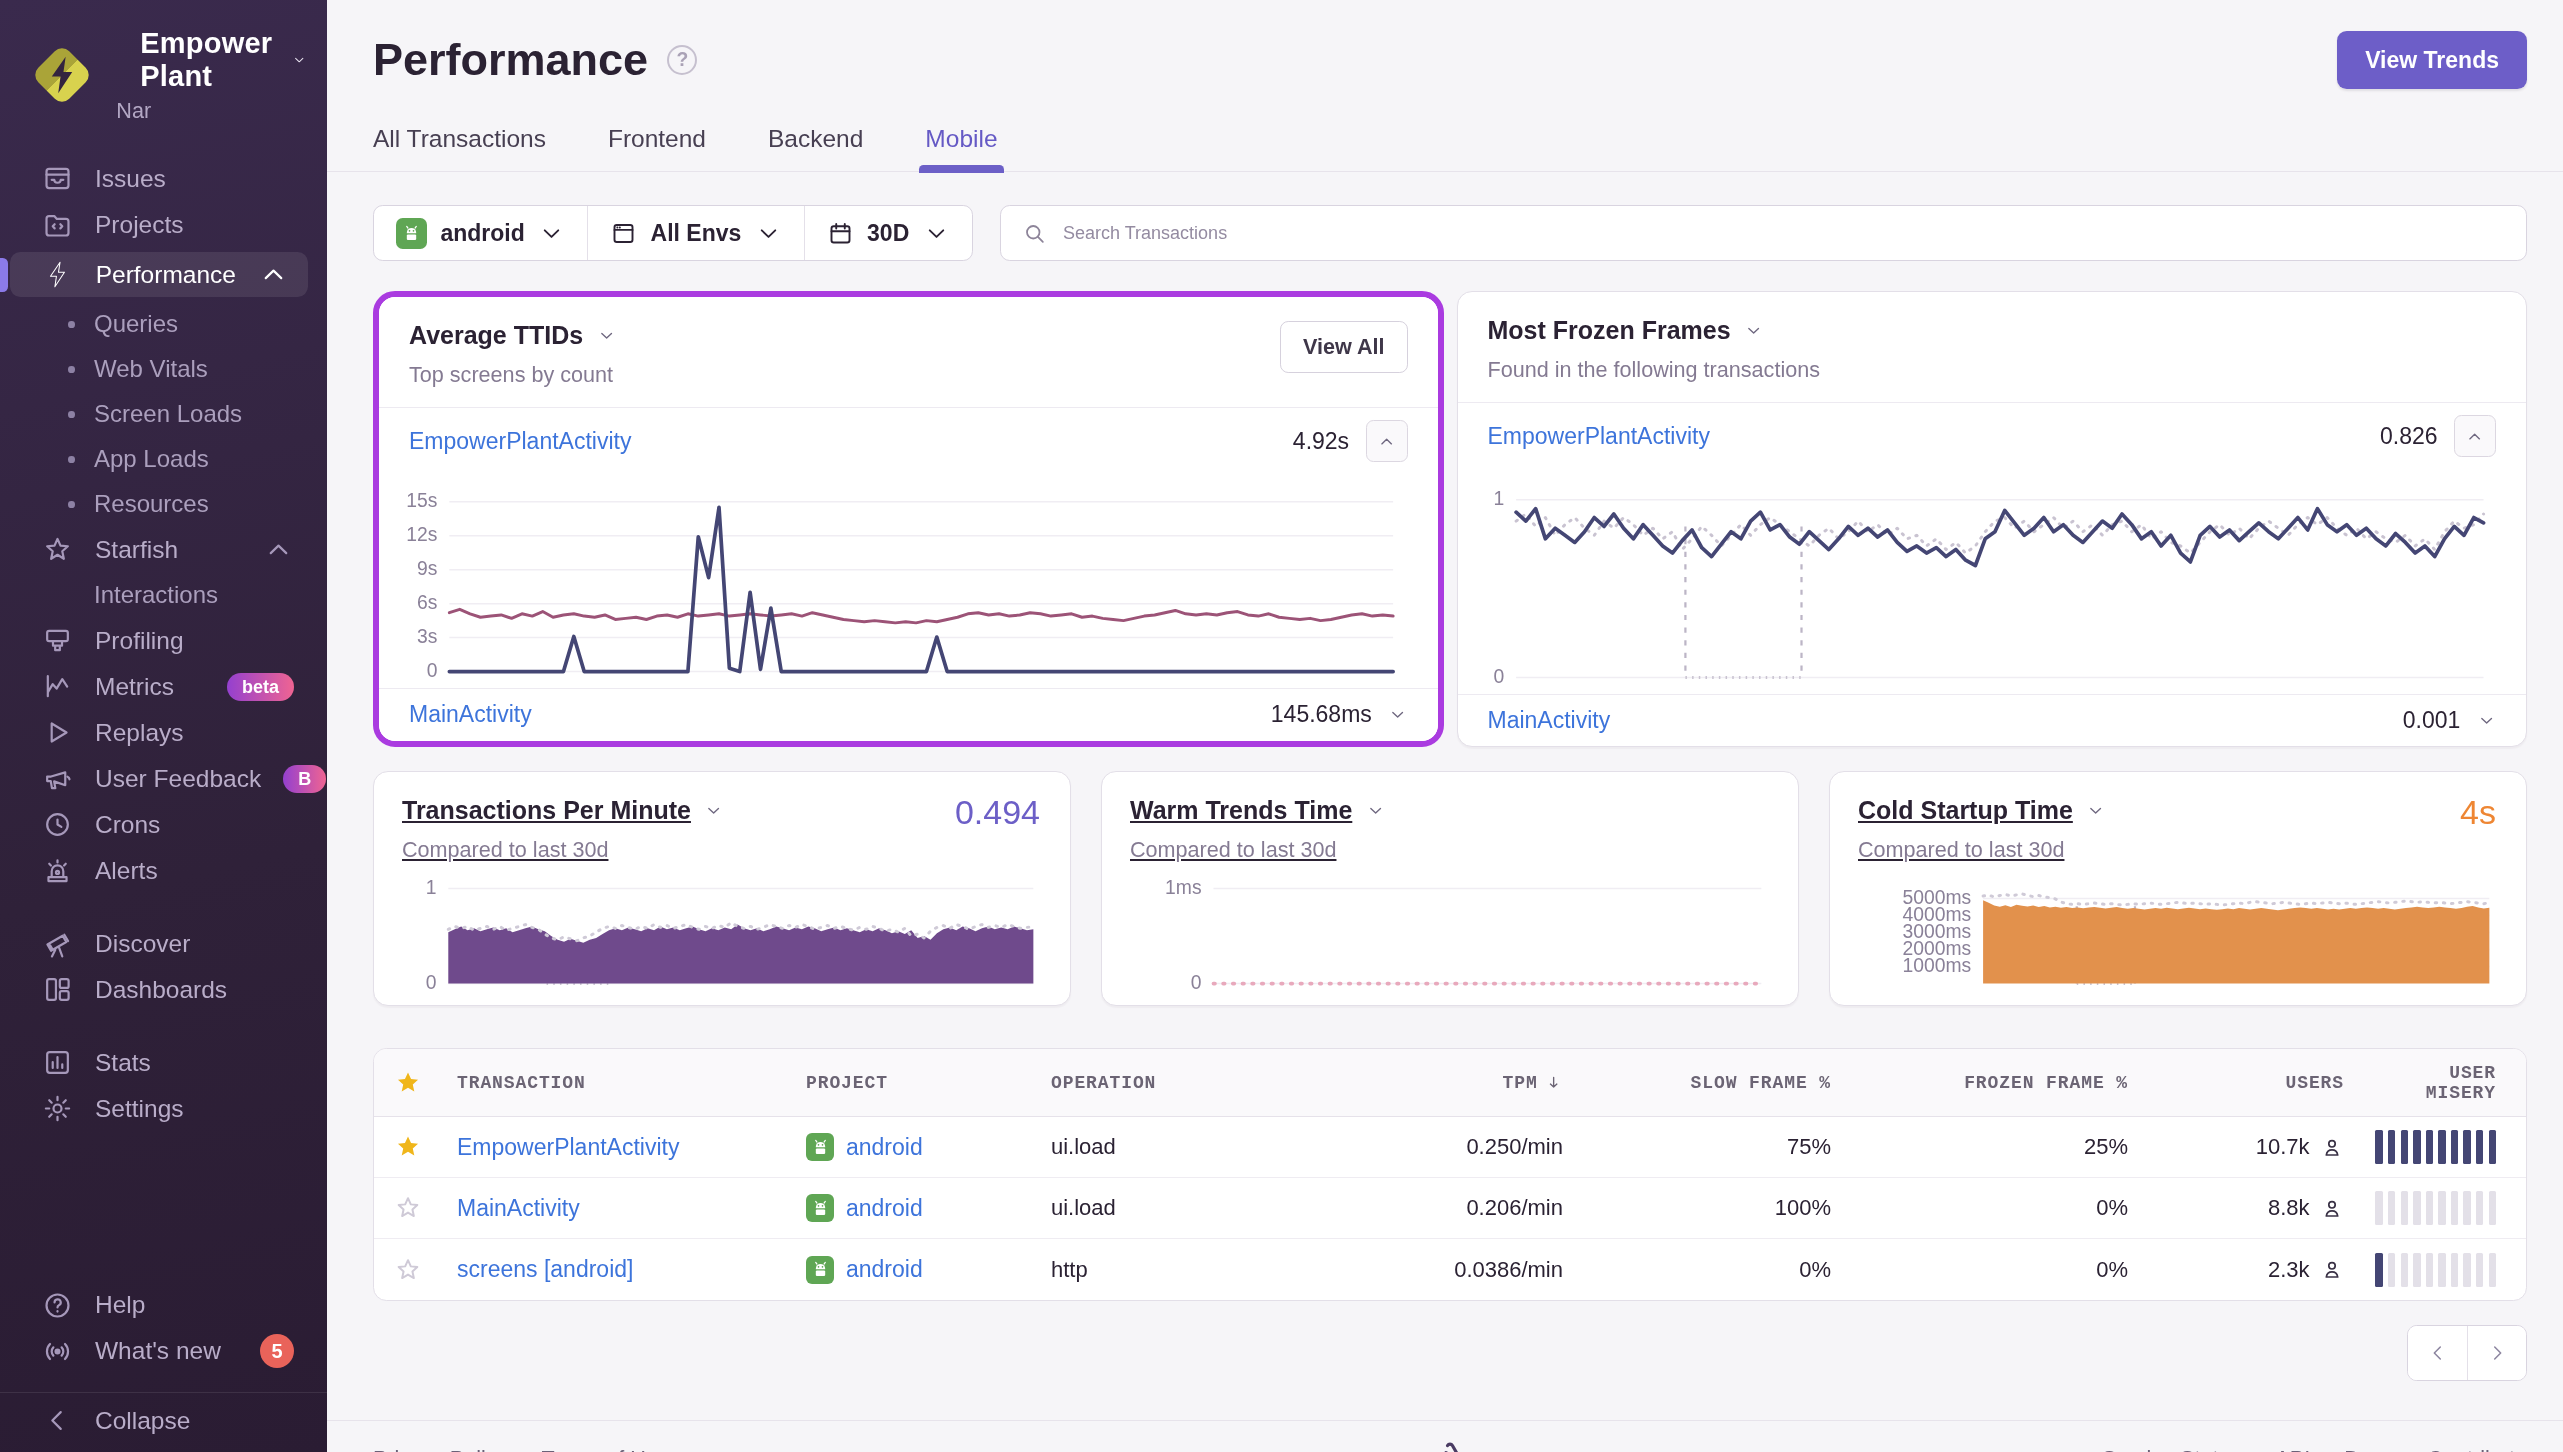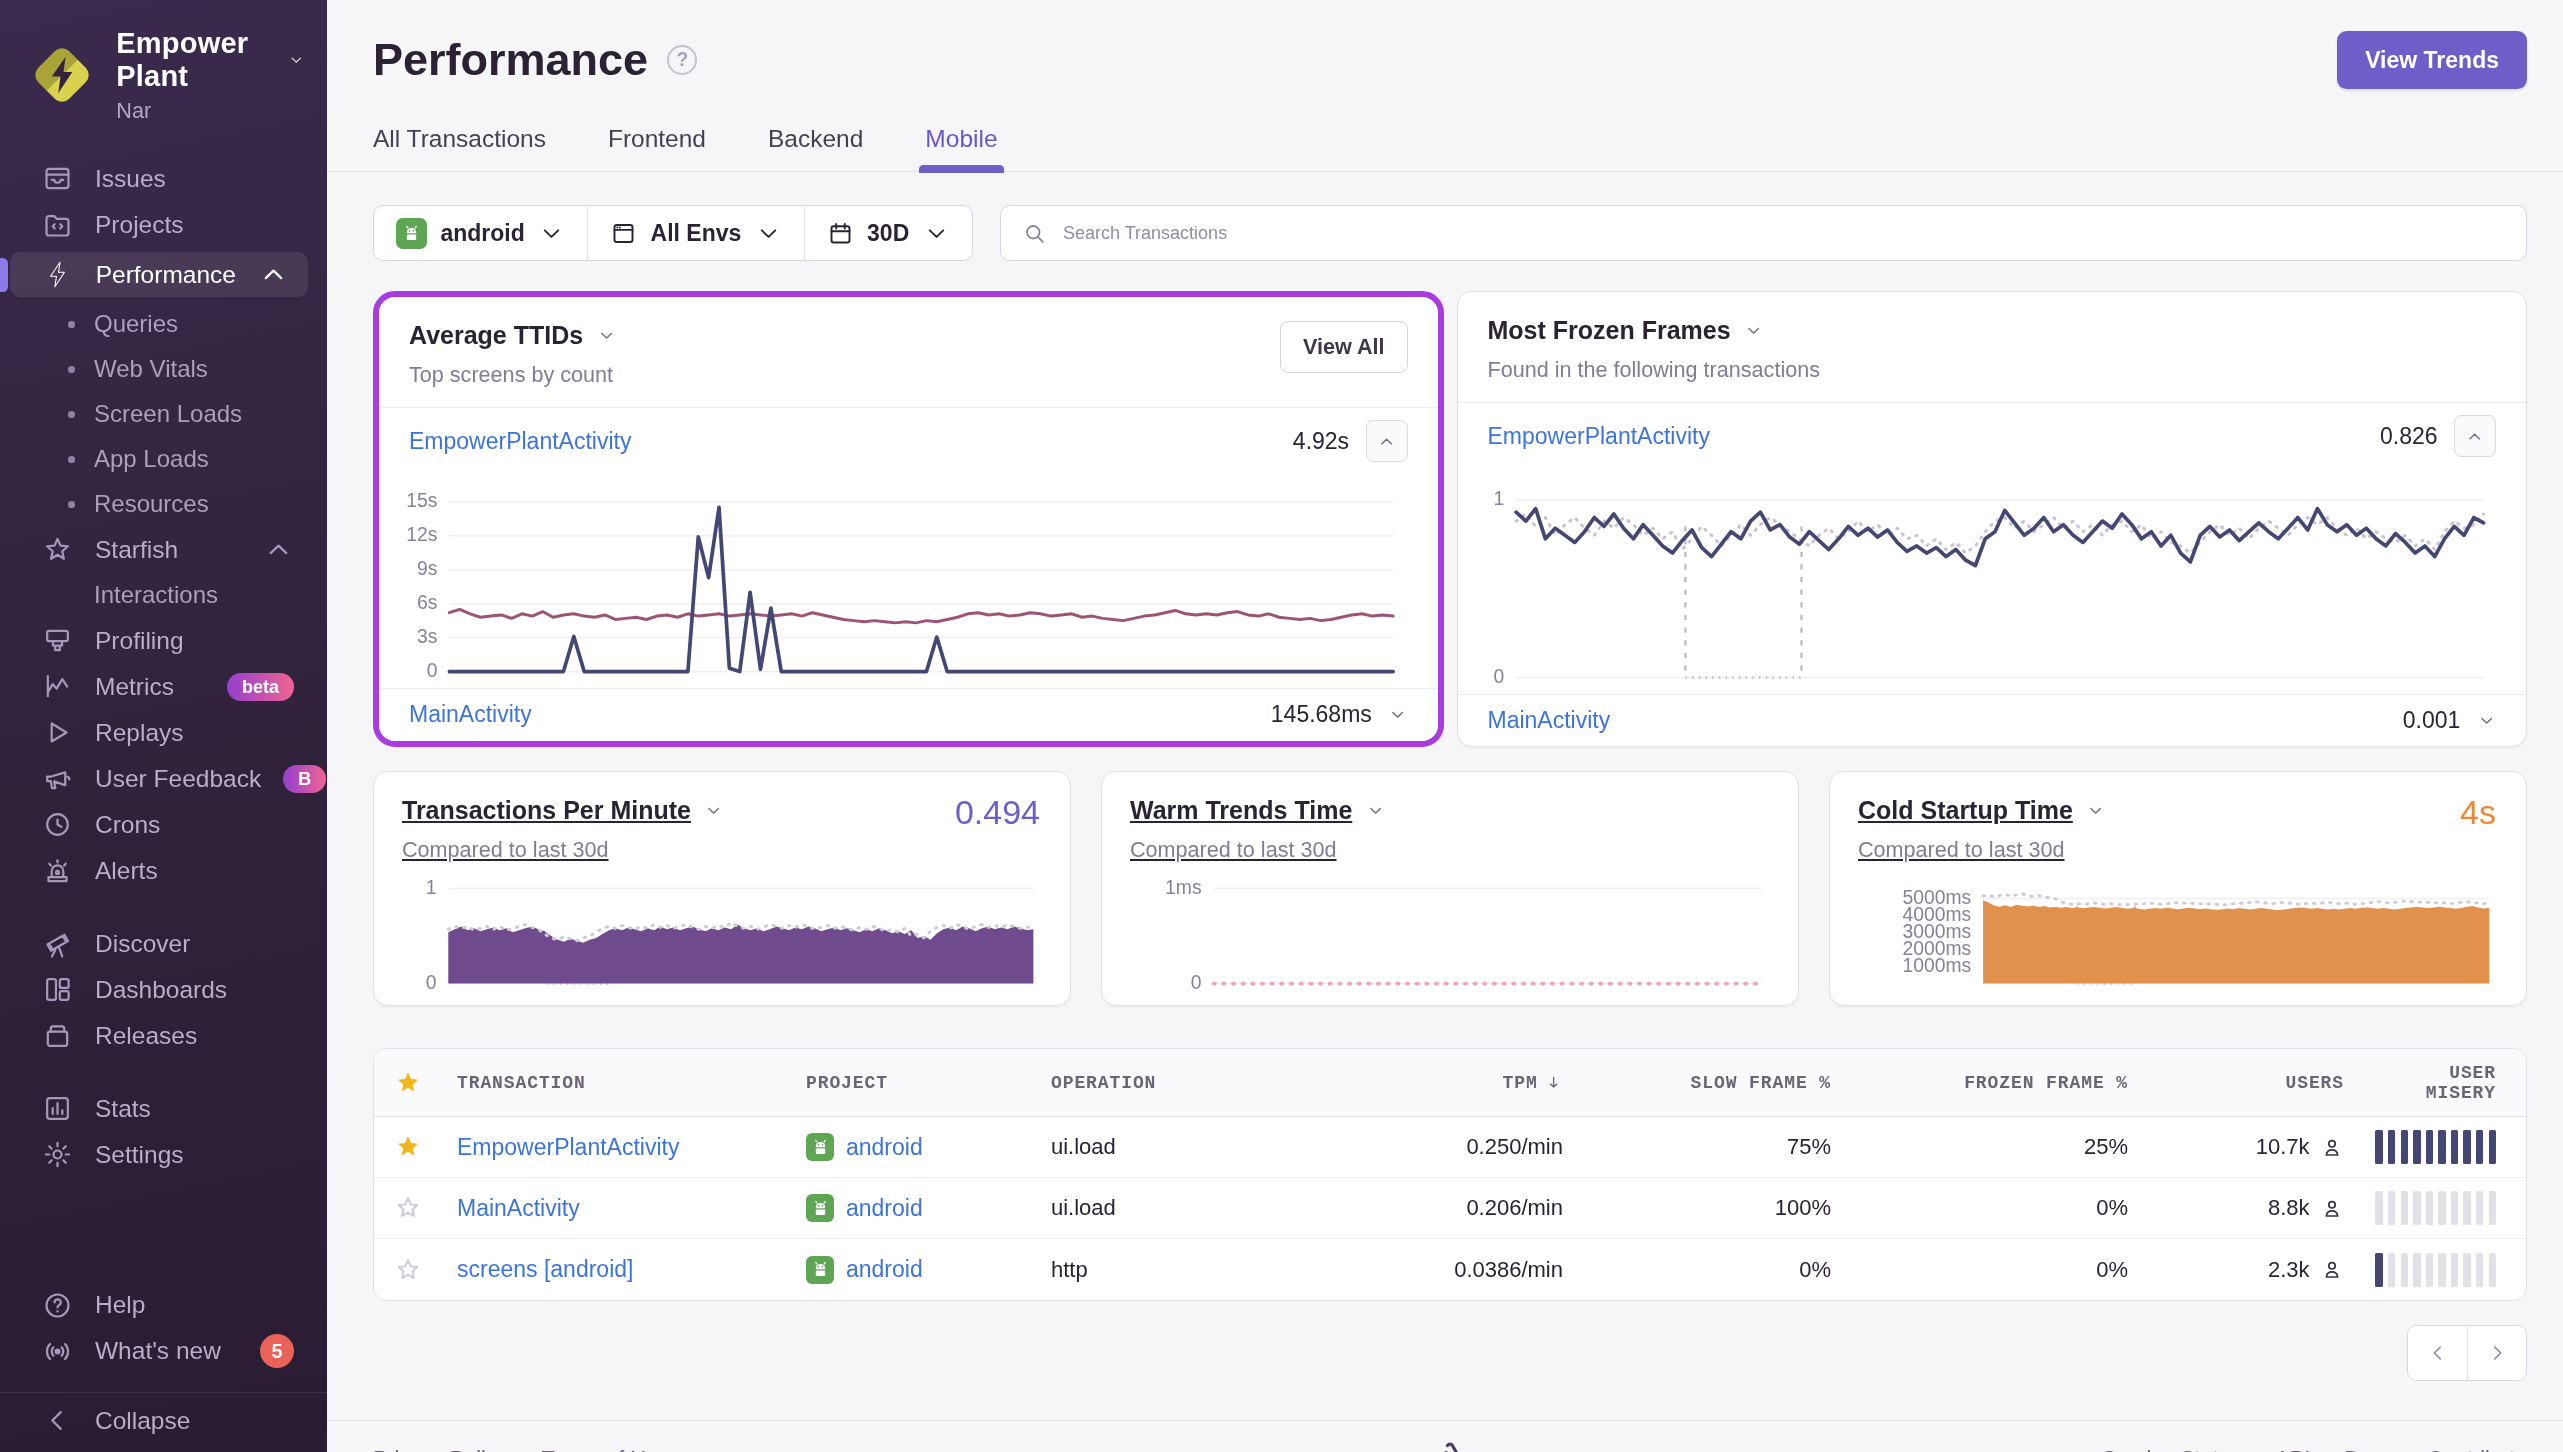--- a/index.html
+++ b/index.html
@@ -13,21 +13,21 @@
   .icn svg { width:100%; height:100%; }
 
   
   .sidebar {
     position:absolute; left:0; top:0; bottom:0; width:327px;
     background:linear-gradient(168deg,#3a2a4d 0%,#2f2139 60%,#2a1c33 100%);
     color:#b4a9c3; display:flex; flex-direction:column; z-index:5;
   }
   .side-org { display:flex; align-items:center; gap:19.3px; padding:27px 22px 22px 27px; }
   .org-logo { width:70px; height:70px; flex:0 0 auto; }
-  .org-name { font-size:29px; font-weight:700; color:#fff; display:flex; align-items:center; gap:12px; letter-spacing:0.2px; }
+  .org-name { font-size:29px; font-weight:700; color:#fff; display:flex; align-items:center; gap:12px; letter-spacing:0.2px;margin-left:24px; }
   .org-sub { font-size:21.6px; color:#b3a7c4; margin-top:4.5px; }
   .org-chev { width:22px; height:22px; color:#e8e2ef; }
   .side-menu { flex:1; padding:10.4px 0 0; }
   .side-item { display:flex; align-items:center; gap:22px; height:46px; padding:0 33px 0 42px;
     font-size:24.5px; color:#b9adc9; cursor:pointer; position:relative; }
   .side-item .icn { width:31px; height:31px; color:#a698ba; flex:0 0 auto; }
   .side-item .lbl { white-space:nowrap; }
   .side-item.active { background:rgba(255,255,255,.09); border-radius:10.4px; margin:4.5px 19.3px 4.5px 9.7px;
     padding-left:33px; color:#fff; height:45px; }
   .side-item.active .icn { color:#fff; }
@@ -313,29 +313,20 @@
     <div class="side-item">
       <span class="icn">
           <svg viewBox="0 0 24 24" fill="none" stroke="currentColor" stroke-width="1.7" stroke-linecap="round" stroke-linejoin="round">
             <rect x="4" y="4" width="6.8" height="16" rx="1.4"></rect>
             <rect x="13.8" y="4" width="6.8" height="6.8" rx="1.4"></rect>
             <rect x="13.8" y="13.2" width="6.8" height="6.8" rx="1.4"></rect>
           </svg>
         </span>
       <span class="lbl">Dashboards</span>
     </div>
-    <div class="side-item">
-      <span class="icn">
-          <svg viewBox="0 0 24 24" fill="none" stroke="currentColor" stroke-width="1.7" stroke-linecap="round" stroke-linejoin="round">
-            <rect x="4.5" y="9" width="15" height="11" rx="1.6"></rect>
-            <path d="M6.8 9V6.8A1.8 1.8 0 0 1 8.6 5h6.8a1.8 1.8 0 0 1 1.8 1.8V9"></path>
-          </svg>
-        </span>
-      <span class="lbl">Releases</span>
-    </div>
     <div class="side-gap"></div>
     <div class="side-item">
       <span class="icn">
           <svg viewBox="0 0 24 24" fill="none" stroke="currentColor" stroke-width="1.7" stroke-linecap="round" stroke-linejoin="round">
             <rect x="4" y="4" width="16" height="16" rx="2"></rect>
             <path d="M8.3 16.2v-4.6M12 16.2V7.8M15.7 16.2v-2.8"></path>
           </svg>
         </span>
       <span class="lbl">Stats</span>
     </div>

